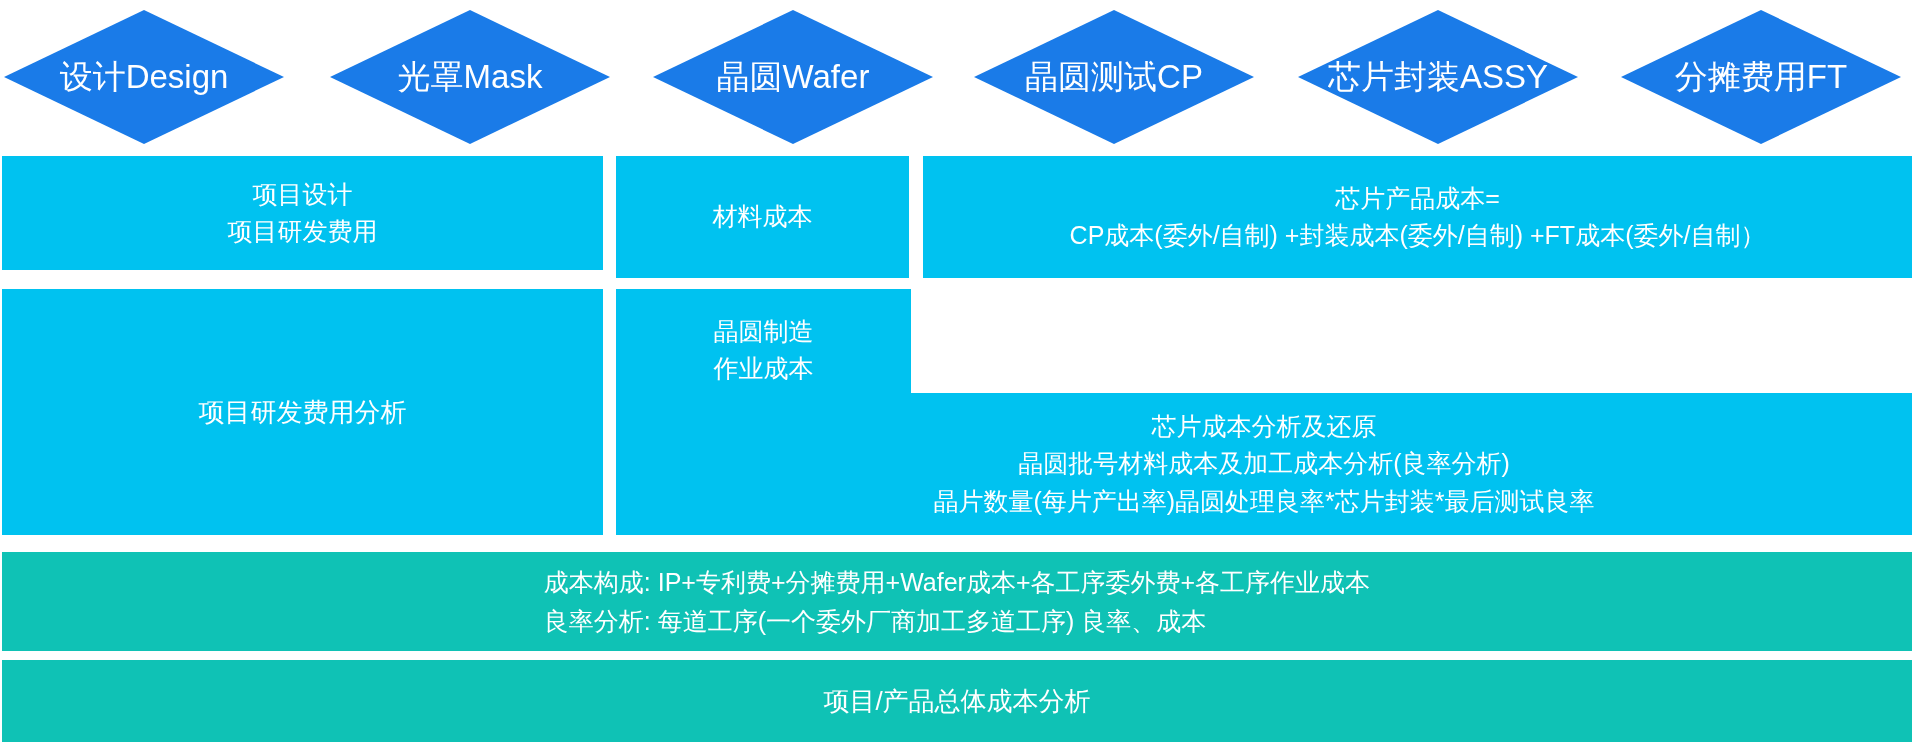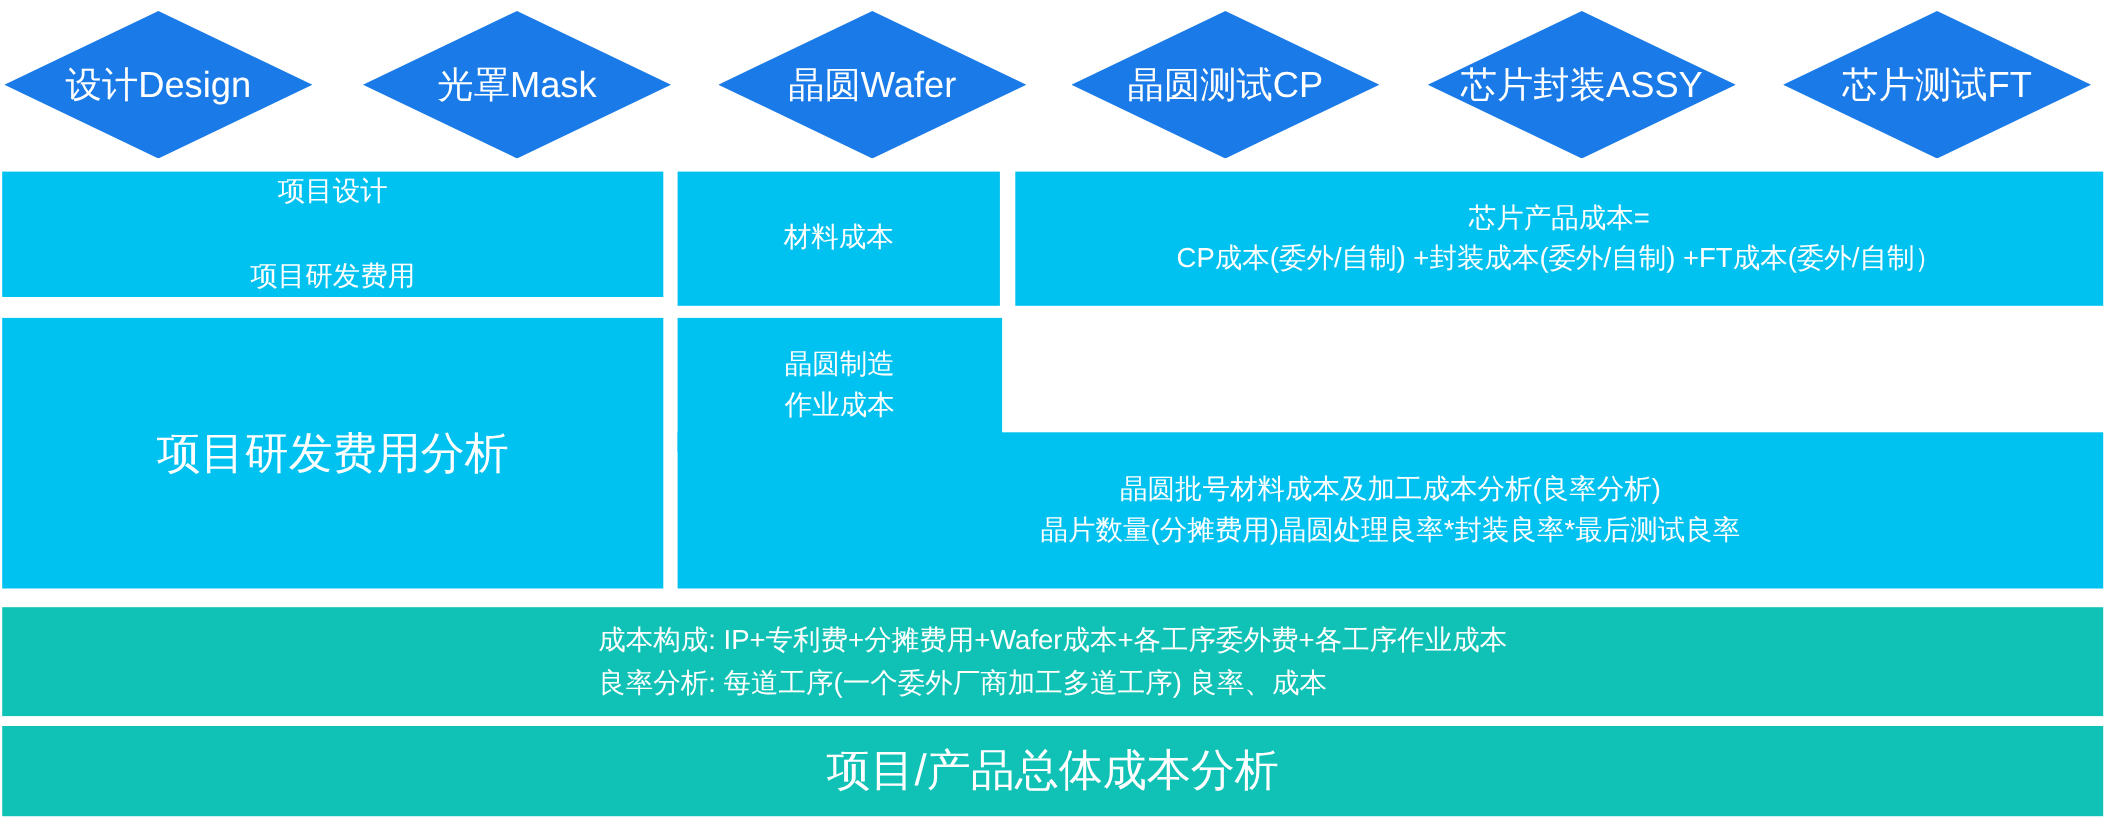--- a/index.html
+++ b/index.html
@@ -24,23 +24,23 @@
   }
   .d1{left:4px}.d2{left:330px}.d3{left:653px}.d4{left:974px}.d5{left:1298px}.d6{left:1621px}
 
   
   .box{
     position:absolute;background:var(--box-cyan);color:var(--text);
     display:flex;flex-direction:column;align-items:center;justify-content:center;
     text-align:center;font-size:25px;line-height:1.5;
   }
   .teal{background:var(--box-teal);}
-  .big{font-size:40px;line-height:1.4;}
+  .big{font-size:26px;line-height:1.4;}
 
-  .b-design   {left:2px;  top:156px; width:601px;  height:114px;justify-content:space-between;}
+  .b-design   {left:2px;  top:156px; width:601px;  height:114px;}
   .b-material {left:616px;top:156px; width:293px;  height:122px;}
   .b-product  {left:923px;top:156px; width:989px;  height:122px;}
   .b-rd       {left:2px;  top:289px; width:601px;  height:246px;}
   .b-fab      {left:616px;top:289px; width:295px;  height:122px;}
   .b-batch    {left:923px;top:289px; width:989px;  height:98px;}
   .b-analysis {left:616px;top:393px; width:1296px; height:142px;}
   .b-structure{left:2px;  top:552px; width:1910px; height:99px;}
   .b-total    {left:2px;  top:660px; width:1910px; height:82px;}
 
   .left-block{text-align:left;line-height:1.55;}
@@ -64,21 +64,21 @@
   </div>
   <div class="diamond d4">
     <span>晶圆测试</span>
     <span>CP</span>
   </div>
   <div class="diamond d5">
     <span>芯片封装</span>
     <span>ASSY</span>
   </div>
   <div class="diamond d6">
-    <span>芯片测试</span>
+    <span>分摊费用</span>
     <span>FT</span>
   </div>
 
   <div class="box b-design">
     <div>项目设计</div>
     <div>项目研发费用</div>
   </div>
   <div class="box b-material">
     <div>材料成本</div>
   </div>
@@ -88,22 +88,23 @@
   </div>
 
   <div class="box b-rd big">
     <div>项目研发费用分析</div>
   </div>
   <div class="box b-fab">
     <div>晶圆制造</div>
     <div>作业成本</div>
   </div>
   <div class="box b-analysis">
+    <div>芯片成本分析及还原</div>
     <div>晶圆批号材料成本及加工成本分析(良率分析)</div>
-    <div>晶片数量(分摊费用)晶圆处理良率*封装良率*最后测试良率</div>
+    <div>晶片数量(每片产出率)晶圆处理良率*芯片封装*最后测试良率</div>
   </div>
 
   <div class="box teal b-structure">
     <div class="left-block">
       <div>成本构成: IP+专利费+分摊费用+Wafer成本+各工序委外费+各工序作业成本</div>
       <div>良率分析: 每道工序(一个委外厂商加工多道工序) 良率、成本</div>
     </div>
   </div>
 
   <div class="box teal b-total big">

